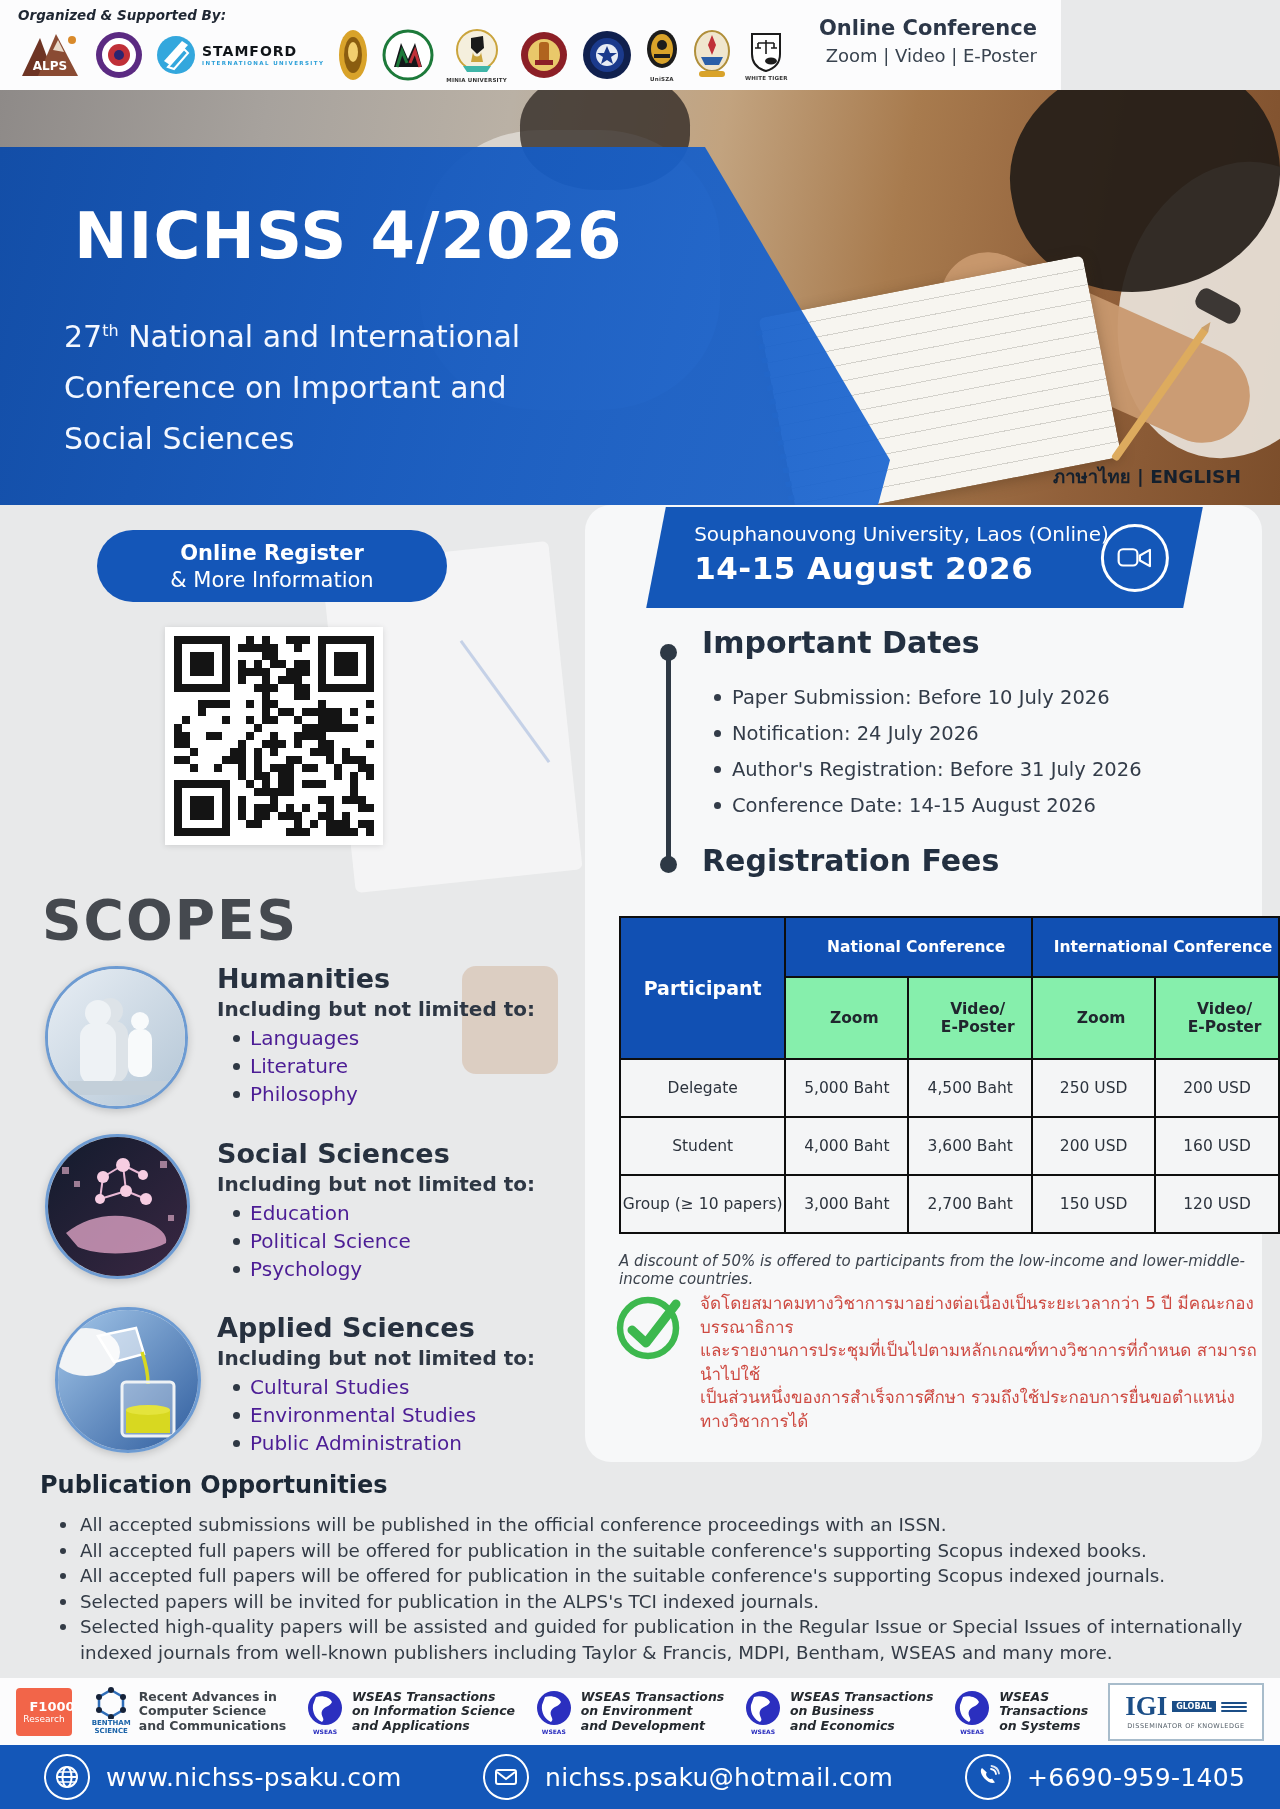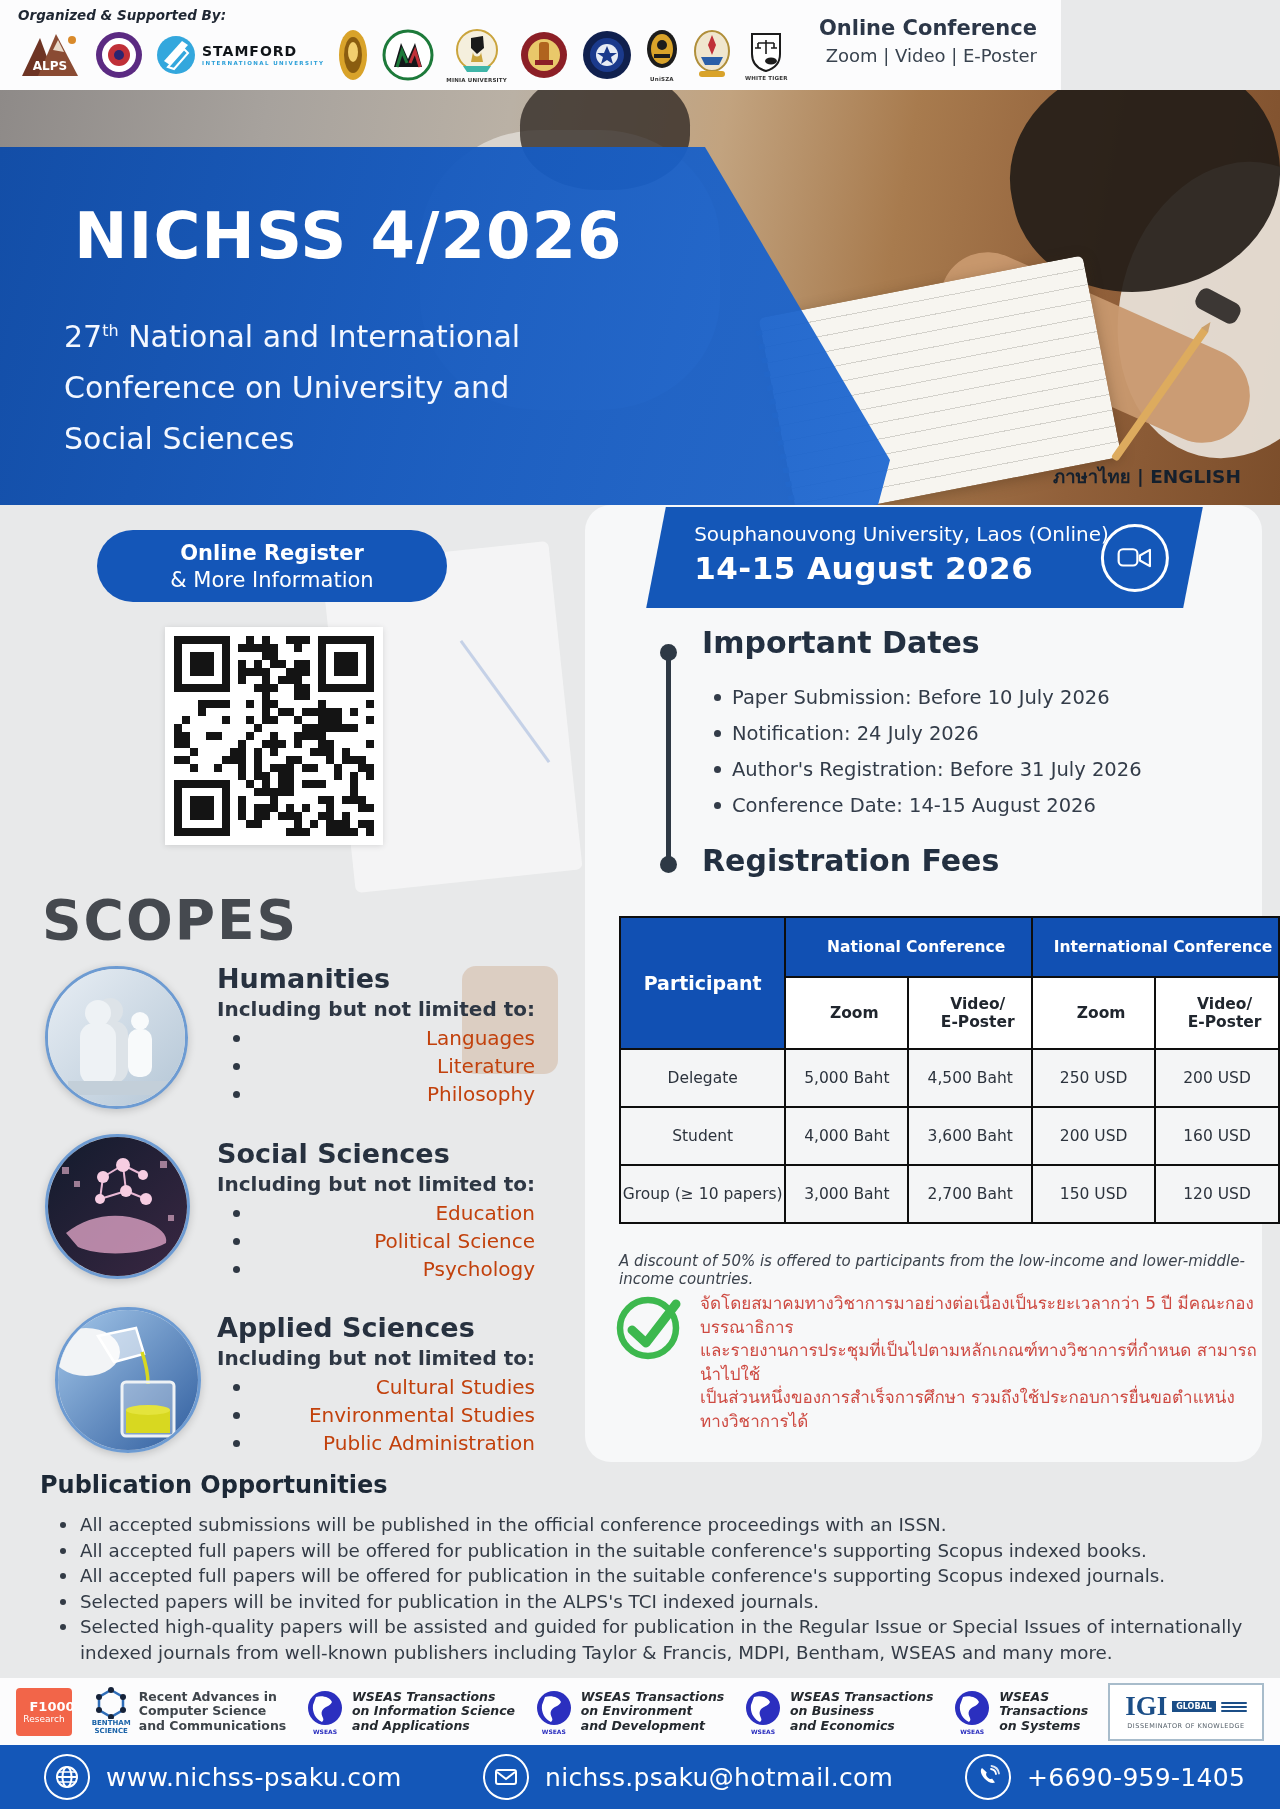--- a/index.html
+++ b/index.html
@@ -75,40 +75,40 @@
   .scopes-h{position:absolute;left:42px;top:888px;font-size:55px;font-weight:800;color:#45494f;letter-spacing:2px;z-index:2;}
   .scopecircle{position:absolute;border-radius:50%;overflow:hidden;border:3px solid #6d9bd2;z-index:2;box-shadow:0 2px 8px rgba(0,0,0,.18);}
   .sc1{left:45px;top:966px;width:137px;height:137px;}
   .sc2{left:45px;top:1134px;width:139px;height:139px;}
   .sc3{left:55px;top:1307px;width:140px;height:140px;}
   .scopetext{position:absolute;left:217px;z-index:2;}
   .st1{top:963px;} .st2{top:1138px;} .st3{top:1312px;}
   .scope-title{font-size:27px;font-weight:800;color:#27313f;}
   .scope-sub{font-size:20px;font-weight:700;color:#2e3744;margin-top:3px;}
   .scope-list{margin:6px 0 0 0;padding:0;list-style:none;}
-  .scope-list li{position:relative;padding-left:33px;font-size:20px;color:#c2410c;line-height:23px;margin-top:5px;text-align:right;}
+  .scope-list li{position:relative;padding-left:33px;font-size:20px;color:#4c1d95;line-height:23px;margin-top:5px;}
   .scope-list li::before{content:"";position:absolute;left:16px;top:8px;width:7px;height:7px;border-radius:50%;background:#2f3844;}
 
   
   .tline{position:absolute;left:666px;top:655px;width:5px;height:208px;background:#2e3945;border-radius:3px;z-index:3;}
   .tdot{position:absolute;width:17px;height:17px;border-radius:50%;background:#2e3945;z-index:3;}
   .td1{left:660px;top:644px;} .td2{left:660px;top:856px;}
   .sec-h{position:absolute;font-size:30px;font-weight:800;color:#233041;z-index:3;}
   .idh{left:702px;top:625px;} .rfh{left:702px;top:843px;}
   .idlist{position:absolute;left:712px;top:686px;margin:0;padding:0;list-style:none;z-index:3;}
   .idlist li{position:relative;padding-left:20px;font-size:19.5px;color:#333c49;margin-bottom:13px;}
   .idlist li::before{content:"";position:absolute;left:2px;top:8px;width:7px;height:7px;border-radius:50%;background:#333c49;}
 
   
   .feetable{position:absolute;left:619px;top:916px;border-collapse:collapse;z-index:3;table-layout:fixed;}
   .feetable th,.feetable td{border:2.5px solid #0e0e0e;text-align:center;vertical-align:middle;}
   .hdr-blue{background:#1150b3;color:#fff;font-weight:800;}
   .c-part{width:166px;} .c-val{width:110px;padding-left:16px;}
   .rh1{height:60px;font-size:15.5px;}
-  .rh2{height:72px;font-size:15.5px;background:#ffffff;color:#20262e;}
+  .rh2{height:82px;font-size:15.5px;background:#86efac;color:#20262e;}
   .rbody{height:58px;font-size:15.5px;background:#f4f5f6;color:#2c333d;font-weight:400;}
   .participant-cell{font-size:19px;}
   .note{position:absolute;left:619px;top:1252px;width:630px;font-size:15px;font-style:italic;color:#3c434d;z-index:3;}
 
   
   .checkicon{position:absolute;left:614px;top:1290px;z-index:3;}
   .thainote{position:absolute;left:700px;top:1292px;width:560px;font-size:17px;line-height:23.5px;color:#ce4a42;z-index:3;}
 
   
   .pub-h{position:absolute;left:40px;top:1471px;font-size:24px;font-weight:800;color:#1c2836;}
@@ -265,21 +265,21 @@
     <div class="pencil"></div>
     <div class="watch"></div>
   </div>
 
   <div class="lang">ภาษาไทย | ENGLISH</div>
 
   <div class="titlebanner">
     <div class="acronym">NICHSS 4/2026</div>
     <div class="subtitle">
       <div><span>27</span><sup>th</sup><span> National and International</span></div>
-      <div>Conference on University and</div>
+      <div>Conference on Important and</div>
       <div>Social Sciences</div>
     </div>
   </div>
 
   <div class="bg-whiteboard"></div>
   <div class="bg-arrow"></div>
   <div class="bg-face"></div>
 
   <div class="card"></div>
 

